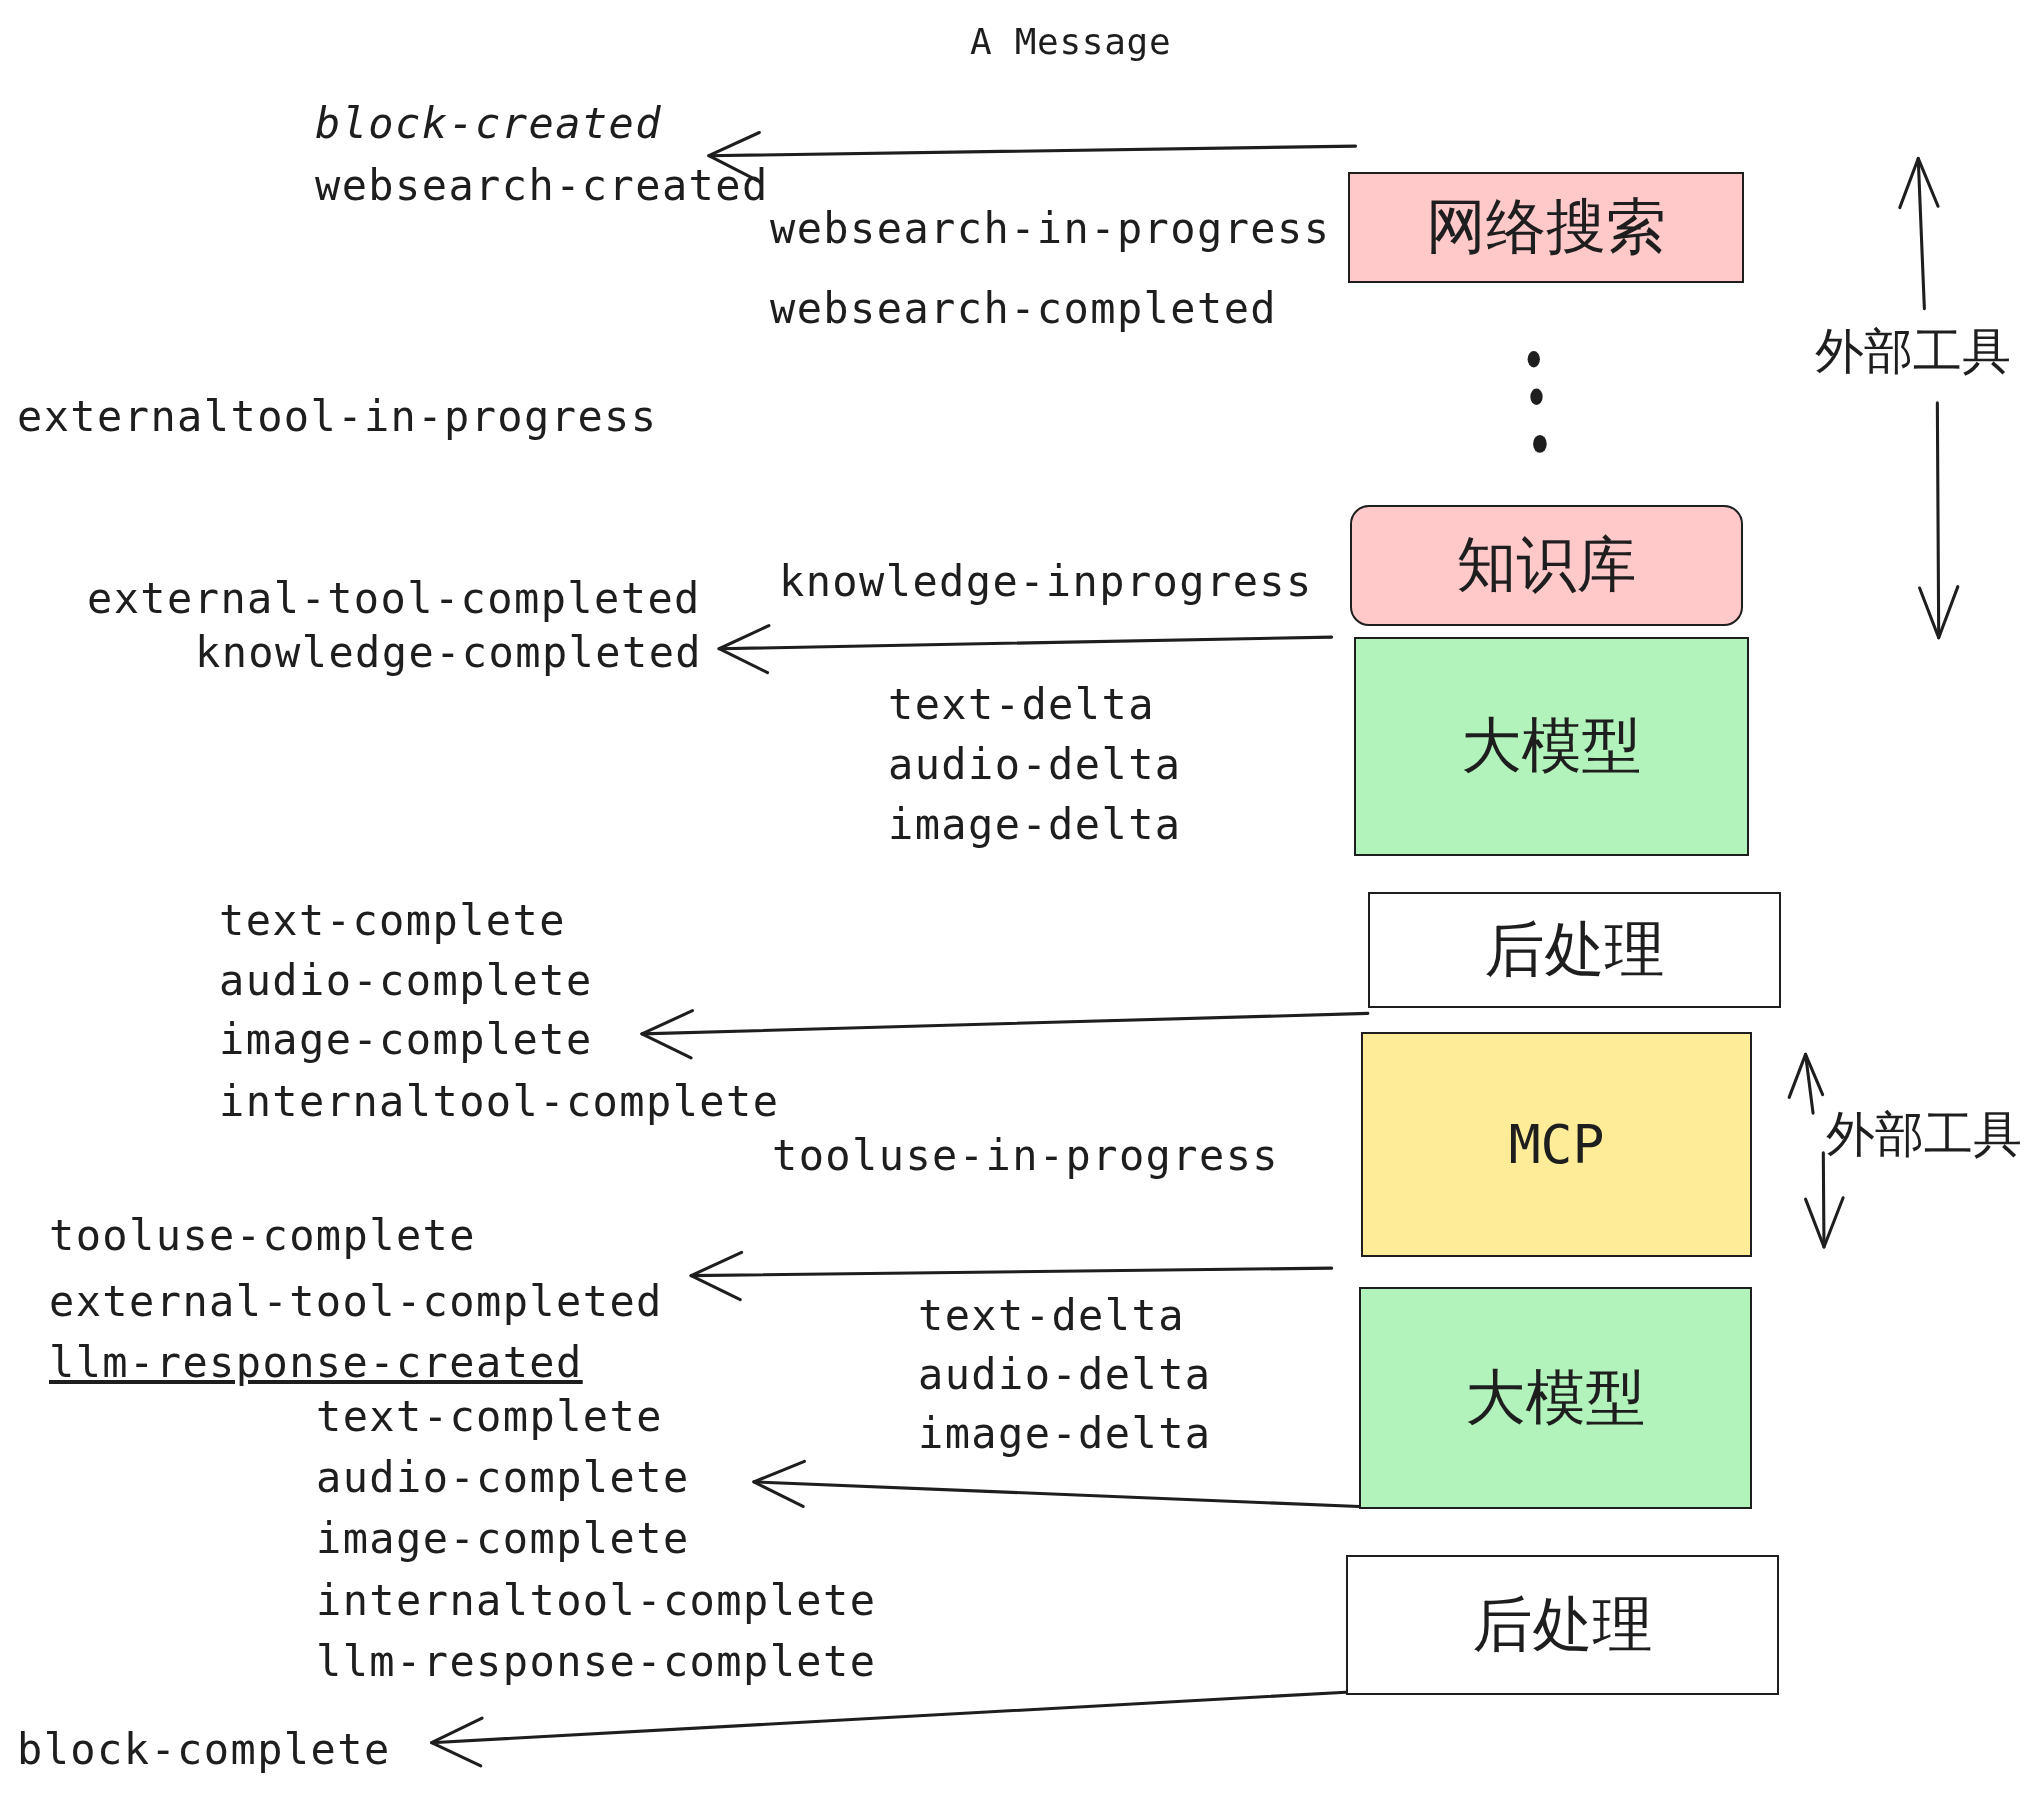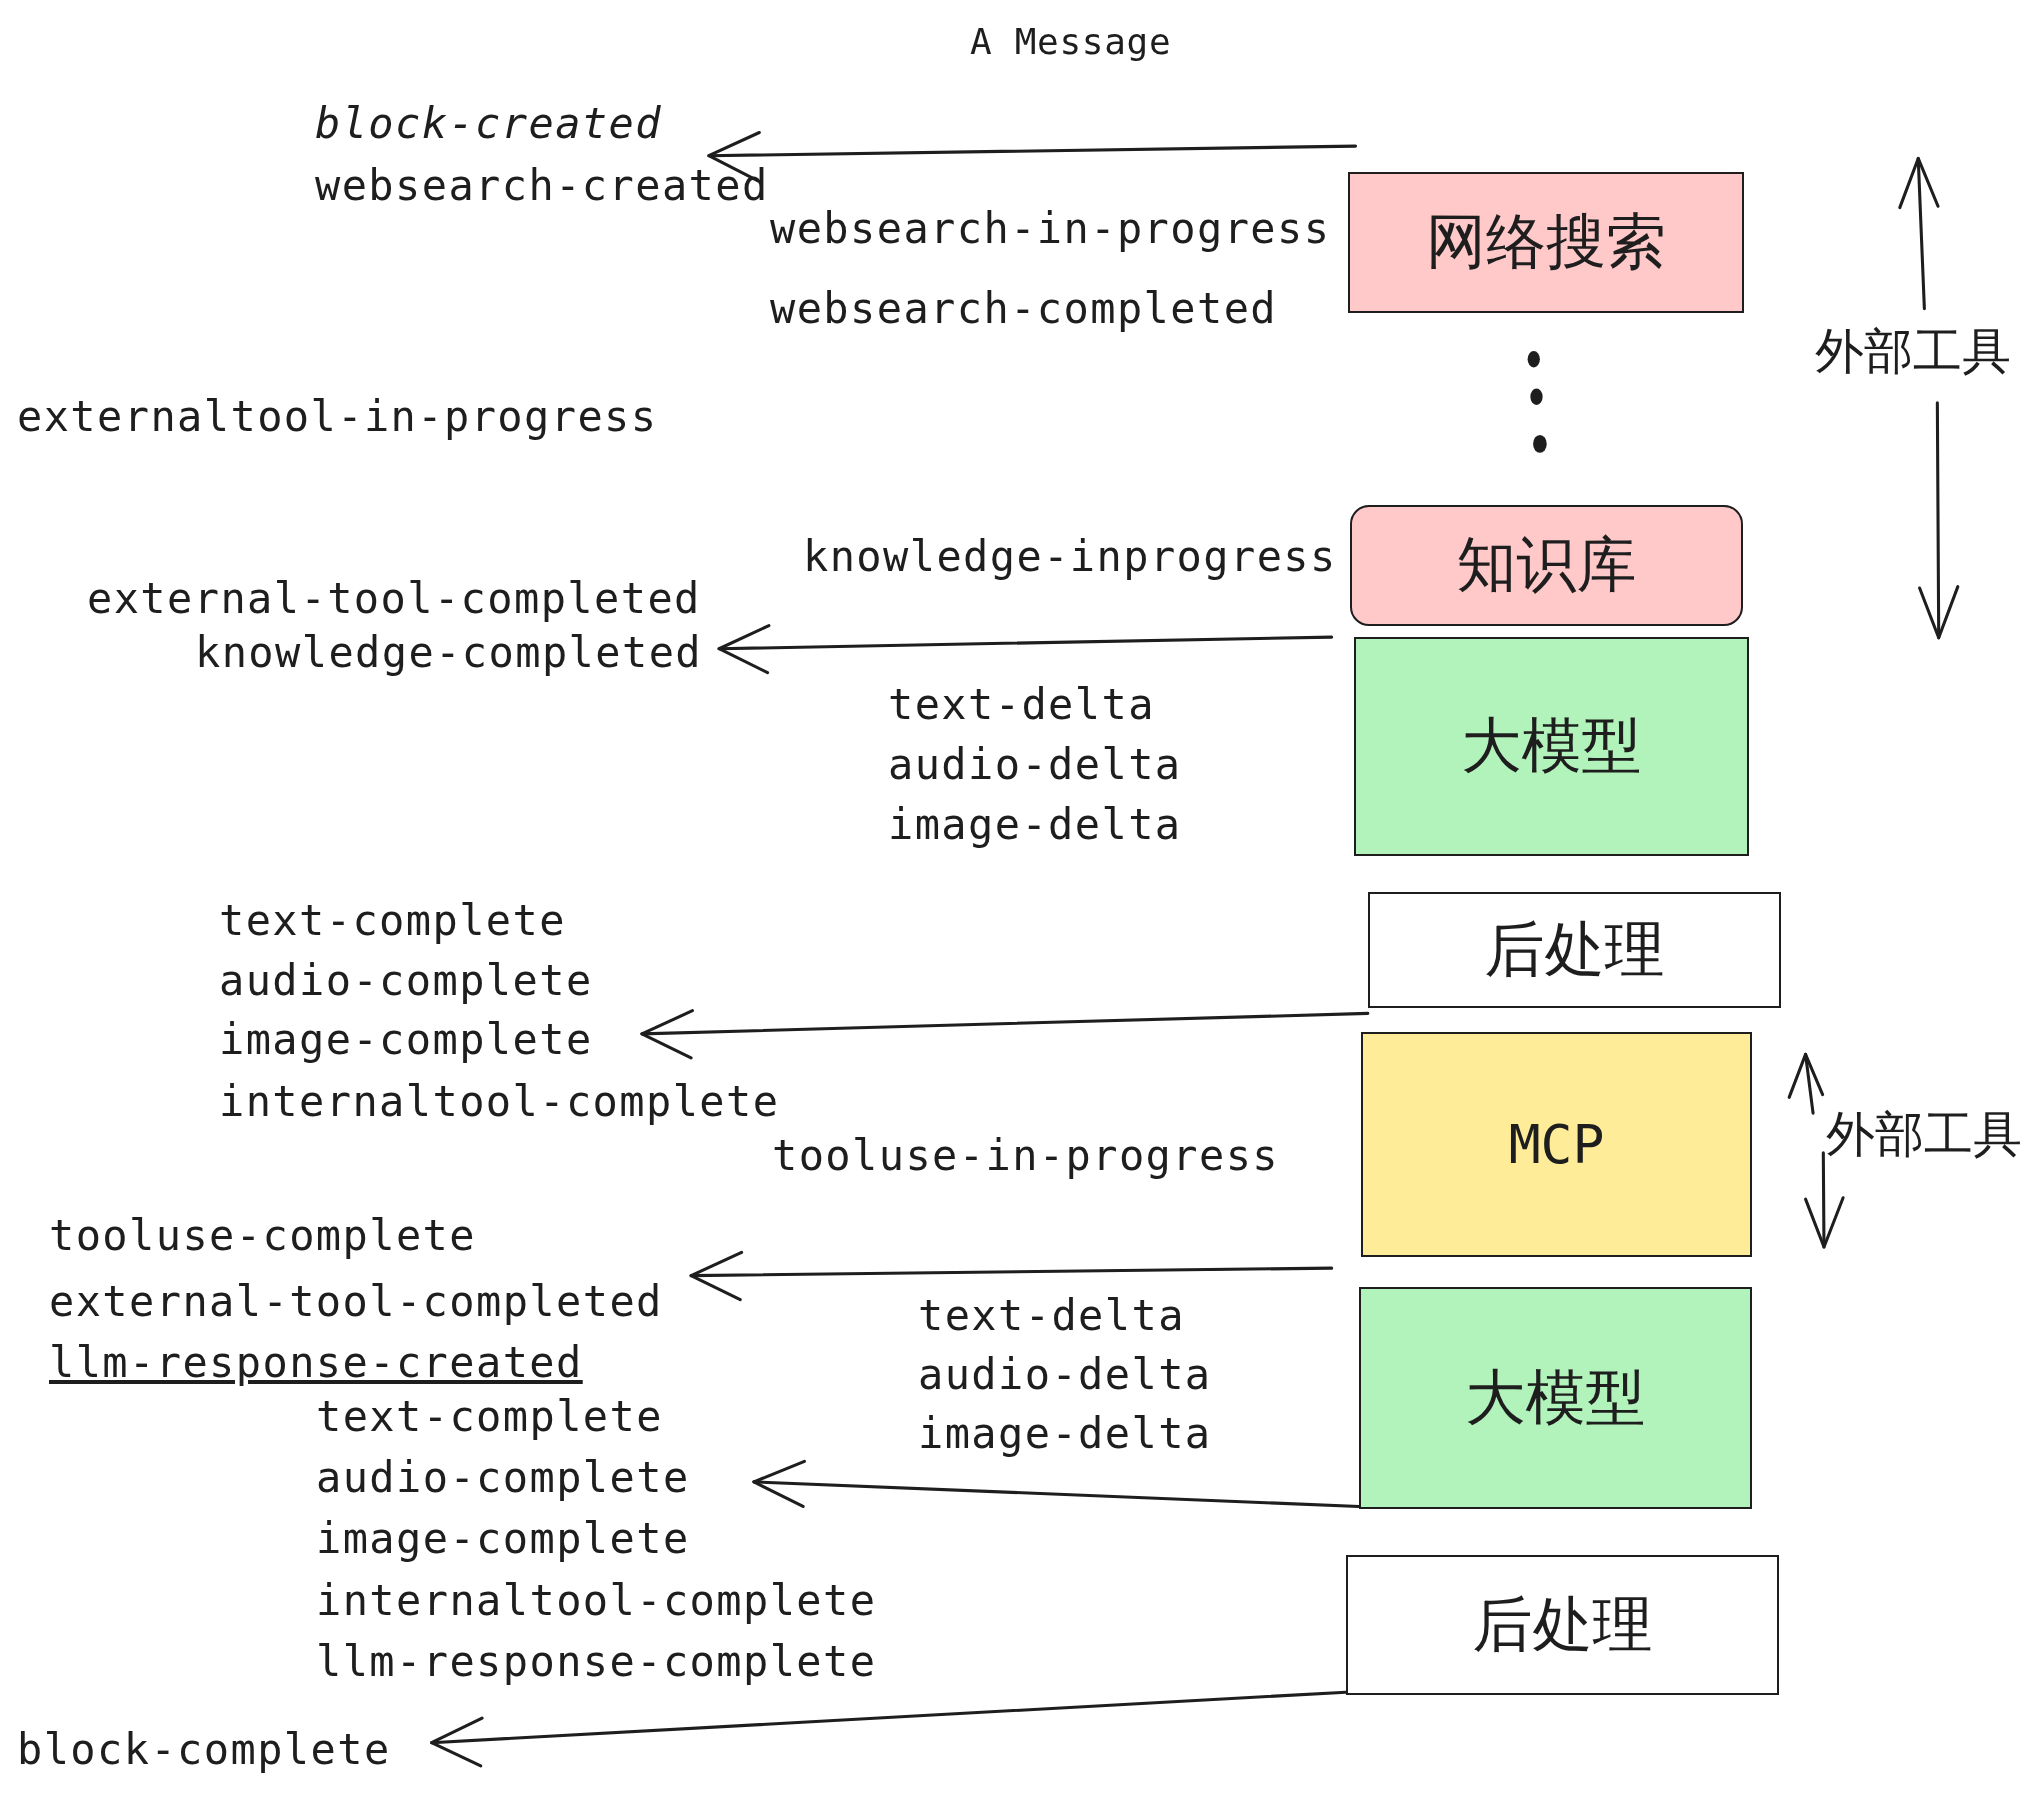--- a/index.html
+++ b/index.html
@@ -71,21 +71,21 @@
     </g>
   </svg>
 
   <div class="title" style="left:970px;top:41px;">A Message</div>
 
   <div class="ev" style="left:315px;top:124px;font-style:italic;">block-created</div>
   <div class="ev" style="left:315px;top:186px;">websearch-created</div>
   <div class="ev" style="left:770px;top:229px;">websearch-in-progress</div>
   <div class="ev" style="left:770px;top:309px;">websearch-completed</div>
   <div class="ev" style="left:17px;top:417px;">externaltool-in-progress</div>
-  <div class="ev" style="left:779px;top:557px;margin-left:24px;">knowledge-inprogress</div>
+  <div class="ev" style="left:779px;top:582px;">knowledge-inprogress</div>
   <div class="ev" style="left:87px;top:599px;">external-tool-completed</div>
   <div class="ev" style="left:195px;top:653px;">knowledge-completed</div>
   <div class="ev" style="left:888px;top:705px;">text-delta</div>
   <div class="ev" style="left:888px;top:765px;">audio-delta</div>
   <div class="ev" style="left:888px;top:825px;">image-delta</div>
   <div class="ev" style="left:219px;top:921px;">text-complete</div>
   <div class="ev" style="left:219px;top:981px;">audio-complete</div>
   <div class="ev" style="left:219px;top:1040px;">image-complete</div>
   <div class="ev" style="left:219px;top:1102px;">internaltool-complete</div>
   <div class="ev" style="left:772px;top:1156px;">tooluse-in-progress</div>
@@ -95,21 +95,21 @@
   <div class="ev" style="left:918px;top:1316px;">text-delta</div>
   <div class="ev" style="left:918px;top:1375px;">audio-delta</div>
   <div class="ev" style="left:918px;top:1434px;">image-delta</div>
   <div class="ev" style="left:316px;top:1417px;">text-complete</div>
   <div class="ev" style="left:316px;top:1478px;">audio-complete</div>
   <div class="ev" style="left:316px;top:1539px;">image-complete</div>
   <div class="ev" style="left:316px;top:1601px;">internaltool-complete</div>
   <div class="ev" style="left:316px;top:1662px;">llm-response-complete</div>
   <div class="ev" style="left:17px;top:1750px;">block-complete</div>
 
-  <div class="box fill-pink" style="left:1348px;top:172px;width:396px;height:141px;">
+  <div class="box fill-pink" style="left:1348px;top:172px;width:396px;height:111px;">
     <span class="box-label">网络搜索</span>
   </div>
   <div class="box fill-pink" style="left:1350px;top:505px;width:393px;height:121px;border-radius:19px;">
     <span class="box-label">知识库</span>
   </div>
   <div class="box fill-green" style="left:1354px;top:637px;width:395px;height:219px;">
     <span class="box-label">大模型</span>
   </div>
   <div class="box fill-white" style="left:1368px;top:892px;width:413px;height:116px;">
     <span class="box-label">后处理</span>

